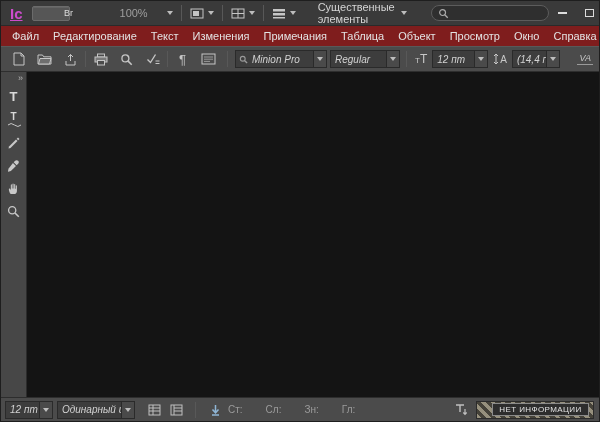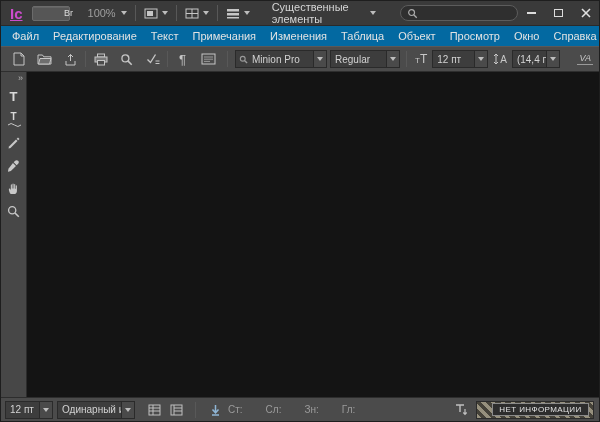--- a/index.html
+++ b/index.html
@@ -7,41 +7,41 @@
   body { font-family:"Liberation Sans", sans-serif; background:#4b4b4b; overflow:hidden; -webkit-user-select:none; user-select:none; }
   .window { width:600px; height:422px; display:flex; flex-direction:column; background:#4b4b4b; border:1px solid #1e1e1e; }
 
   
   .titlebar { flex:0 0 25px; background:#3a3a3a; border-bottom:1px solid #2a2a2a; display:flex; align-items:center; }
   .logo { font-size:15px; font-weight:bold; color:#cb4ccb; padding:0 9px 0 9px;text-decoration:underline; }
   .br-btn { width:22px; height:15px; background:#565656; border:1px solid #6b6b6b; border-radius:2px; color:#ddd;
             font-size:9px; display:flex; align-items:center; justify-content:center; margin-right:10px;
             box-shadow:inset 0 1px 0 rgba(255,255,255,.08);padding-left:36px; }
   .arr { width:0; height:0; border-left:3px solid transparent; border-right:3px solid transparent; border-top:4px solid #bdbdbd; display:inline-block; }
-  .zoom-dd { display:flex; align-items:center; gap:5px; color:#9f9f9f; font-size:11px; padding:0 8px; height:100%; }
+  .zoom-dd { display:flex; align-items:center; gap:19px; color:#9f9f9f; font-size:11px; padding:0 8px; height:100%;margin-left:32px; }
   .tb-sep { width:1px; height:16px; background:#2d2d2d; border-right:1px solid #585858; }
   .icon-dd { display:flex; align-items:center; gap:4px; padding:0 8px; height:100%; }
   .workspace-dd { display:flex; align-items:center; gap:6px; color:#d5d5d5; font-size:11px; padding:0 10px; margin-left:4px; }
   .searchbox { width:118px; height:16px; background:#2f2f2f; border:1px solid #5c5c5c; border-radius:8px;
                display:flex; align-items:center; padding:0 6px; gap:4px; margin-left:14px; }
   .searchbox input { background:transparent; border:none; outline:none; color:#ccc; font-size:10px; width:92px; }
   .win-controls { margin-left:auto; display:flex; height:100%; }
   .win-btn { width:27px; height:100%; display:flex; align-items:center; justify-content:center; }
   .glyph-min { width:9px; height:2px; background:#dcdcdc; }
   .glyph-max { width:9px; height:8px; border:1.5px solid #dcdcdc; }
 
   
-  .menubar { flex:0 0 20px; display:flex; align-items:center; background:#0369a1; padding-left:4px; }
+  .menubar { flex:0 0 20px; display:flex; align-items:center; background:#7f1d1d; padding-left:4px; }
   .menu-item { color:#e3e3e3; font-size:11px; padding:0 7px; height:100%; display:flex; align-items:center; cursor:default; }
 
   
   .toolbar { flex:0 0 26px; background:#4b4b4b; border-top:1px solid #595959; border-bottom:1px solid #2e2e2e;
              display:flex; align-items:center; padding:0 6px; gap:3px; }
   .tool-icon { width:23px; height:20px; display:flex; align-items:center; justify-content:center; }
-  .combo { height:18px; background:#3d3d3d; border:1px solid #2a2a2a; display:flex; align-items:center; font-size:10px; color:#d2d2d2; }
+  .combo { height:18px; background:#3d3d3d; border:1px solid #2a2a2a; display:flex; align-items:center; font-size:10px; color:#d2d2d2;font-style:italic; }
   .combo-text { flex:1; padding:0 4px; white-space:nowrap; overflow:hidden; }
   .combo-btn { width:13px; align-self:stretch; border-left:1px solid #2a2a2a; background:#4a4a4a;
                display:flex; align-items:center; justify-content:center; }
   .combo-icon { padding-left:3px; display:flex; align-items:center; }
   .tt-icon { display:flex; align-items:flex-end; color:#c8c8c8; line-height:1; padding:0 2px; }
   .tt-big { font-size:12px; } .tt-small { font-size:8px; }
   .lead-icon { display:flex; align-items:center; color:#c8c8c8; gap:1px; padding:0 2px; }
   .kern-icon { margin-left:auto; color:#c8c8c8; font-size:9px; font-style:italic; border-bottom:1px solid #9a9a9a; padding:0 2px 1px 2px; }
 
   
@@ -148,22 +148,22 @@
             </svg>
         </span>
       </div>
     </div>
   </div>
 
   <div class="menubar">
     <span class="menu-item">Файл</span>
     <span class="menu-item">Редактирование</span>
     <span class="menu-item">Текст</span>
+    <span class="menu-item">Изменения</span>
     <span class="menu-item">Примечания</span>
-    <span class="menu-item">Изменения</span>
     <span class="menu-item">Таблица</span>
     <span class="menu-item">Объект</span>
     <span class="menu-item">Просмотр</span>
     <span class="menu-item">Окно</span>
     <span class="menu-item">Справка</span>
   </div>
 
   <div class="toolbar">
     <span class="tool-icon">
       <svg width="12" height="14" viewBox="0 0 12 14">

